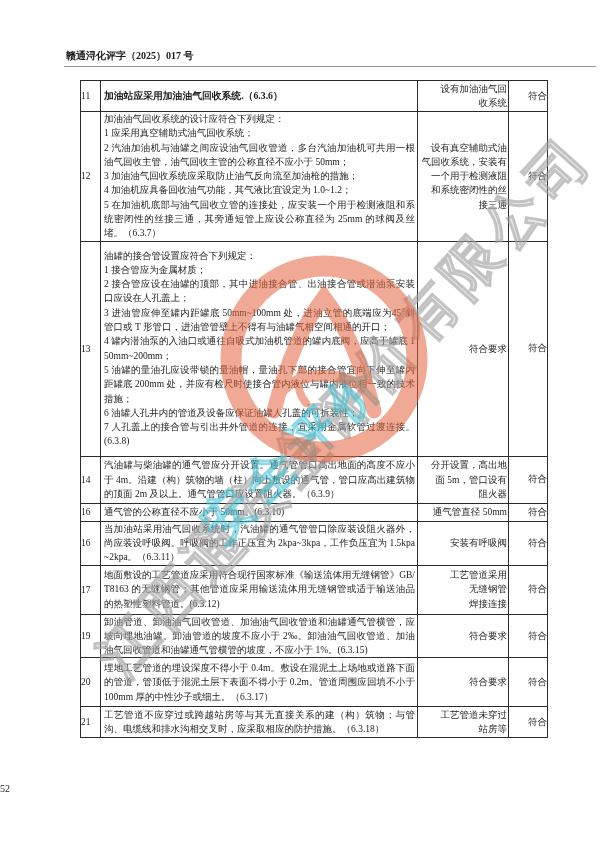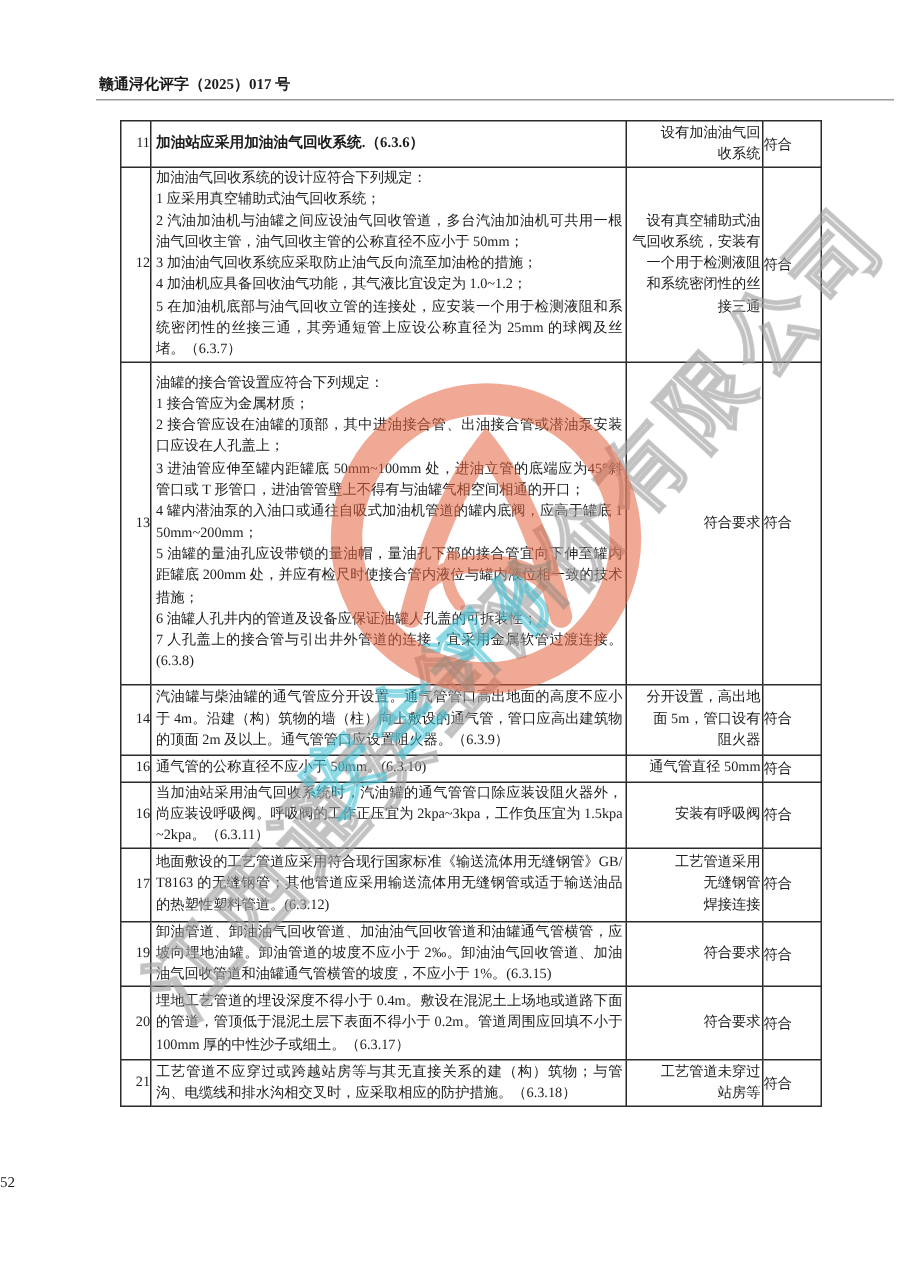--- a/index.html
+++ b/index.html
@@ -10,25 +10,25 @@
   }
   
   .hdr{position:absolute;left:66px;top:49px;width:528px;display:flex;
        justify-content:space-between;font-size:10px;font-weight:bold;}
   .hdr-rule{position:absolute;left:64px;top:66px;width:532px;height:0;
        border-top:1px solid #9a9a9a;}
   
   table.main{position:absolute;left:80px;top:80px;width:467px;
        border-collapse:collapse;table-layout:fixed;}
   table.main td{border:1px solid #2b2b2b;overflow:hidden;}
-  td.c-no{text-align:right;vertical-align:middle;font-size:9.5px;padding:0;}
+  td.c-no{text-align:left;vertical-align:middle;font-size:9.5px;padding:0;}
   td.c-content{font-size:9.5px;line-height:14.3px;padding:0 2px 0 3px;
        text-align:justify;vertical-align:middle;word-break:break-all;margin-left:15px;}
   td.c-eval{text-align:right;vertical-align:middle;font-size:9.5px;line-height:14.3px;padding:0 1px;}
-  td.c-result{text-align:left;vertical-align:middle;font-size:9.5px;padding:0;}
+  td.c-result{text-align:right;vertical-align:middle;font-size:9.5px;padding:0;}
   tr.bold td.c-content{font-weight:bold;font-size:9.8px;}
   
   .pageno{position:absolute;left:0;top:783px;width:600px;text-align:left;font-size:10px;}
   
   .wm-layer{position:absolute;left:0;top:0;width:600px;height:849px;
        pointer-events:none;z-index:5;}
   .wm-gray{
     position:absolute;left:-20px;top:368px;width:730px;text-align:center;
     font-size:58px;letter-spacing:6px;white-space:nowrap;font-weight:bold;
     color:rgba(158,158,158,0.22);-webkit-text-stroke:1.2px rgba(160,160,160,0.55);

